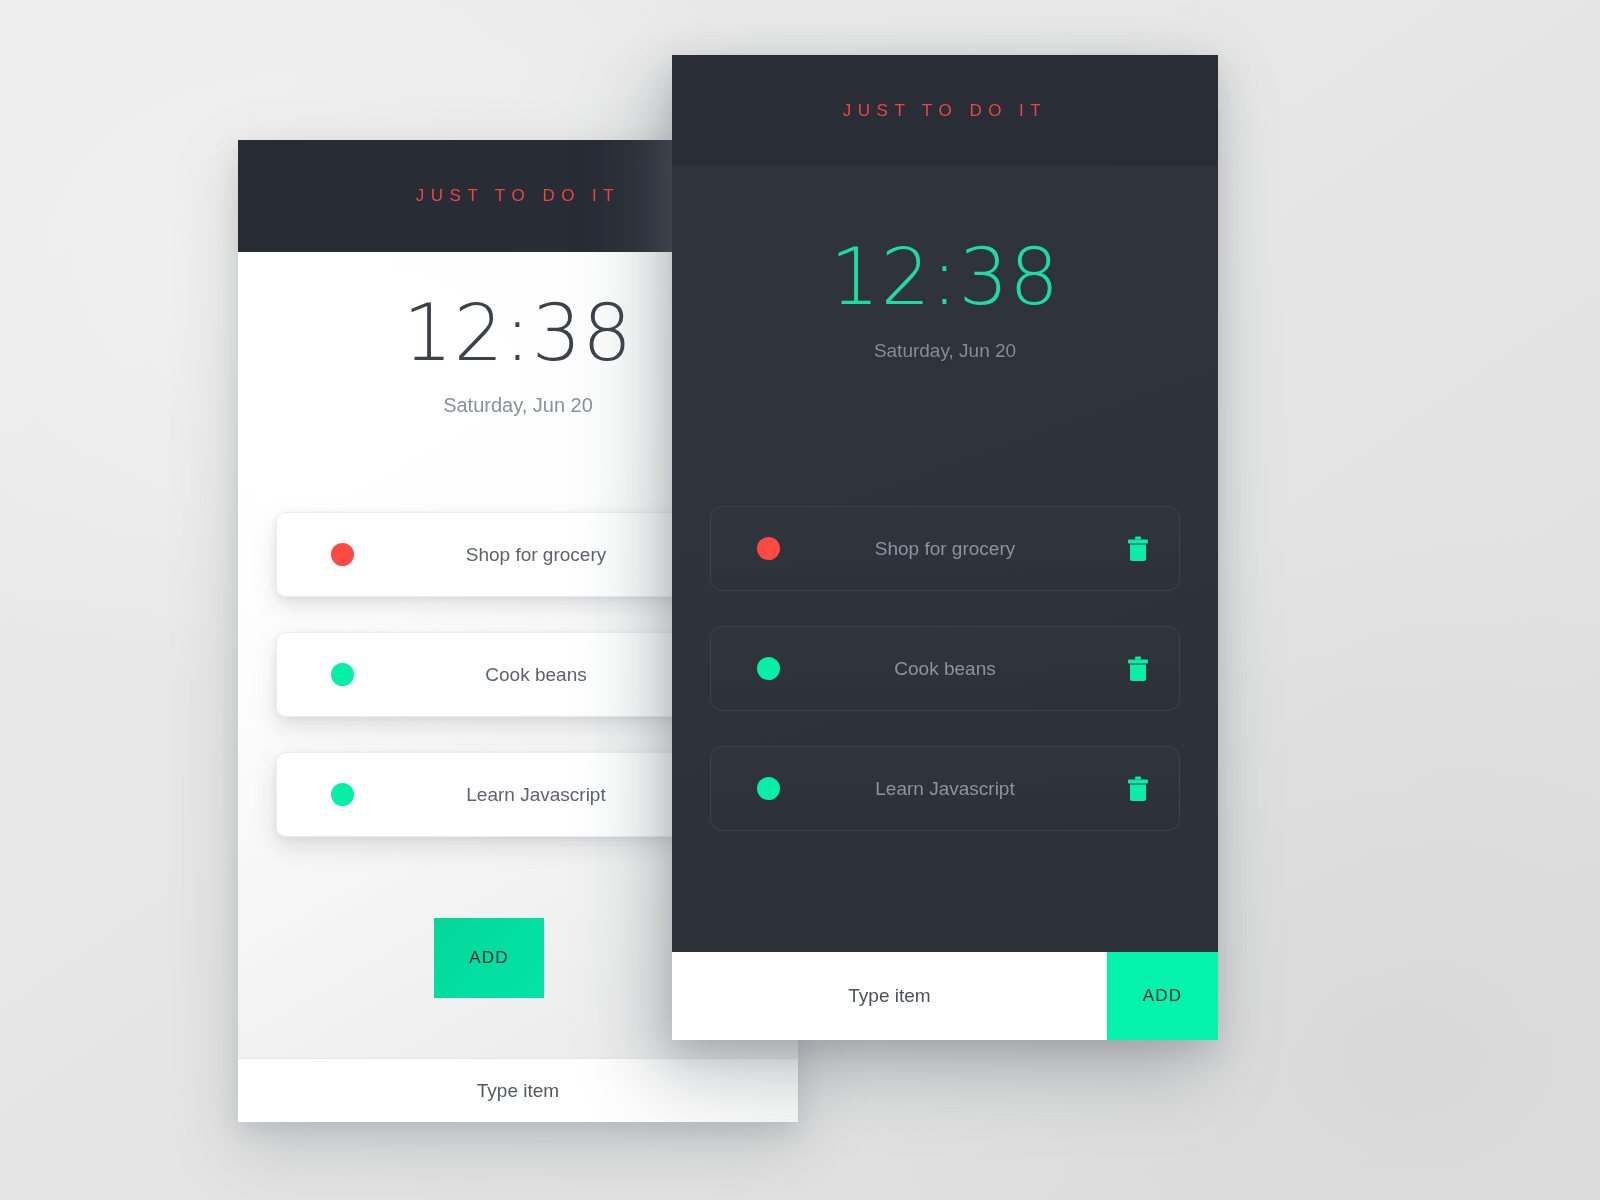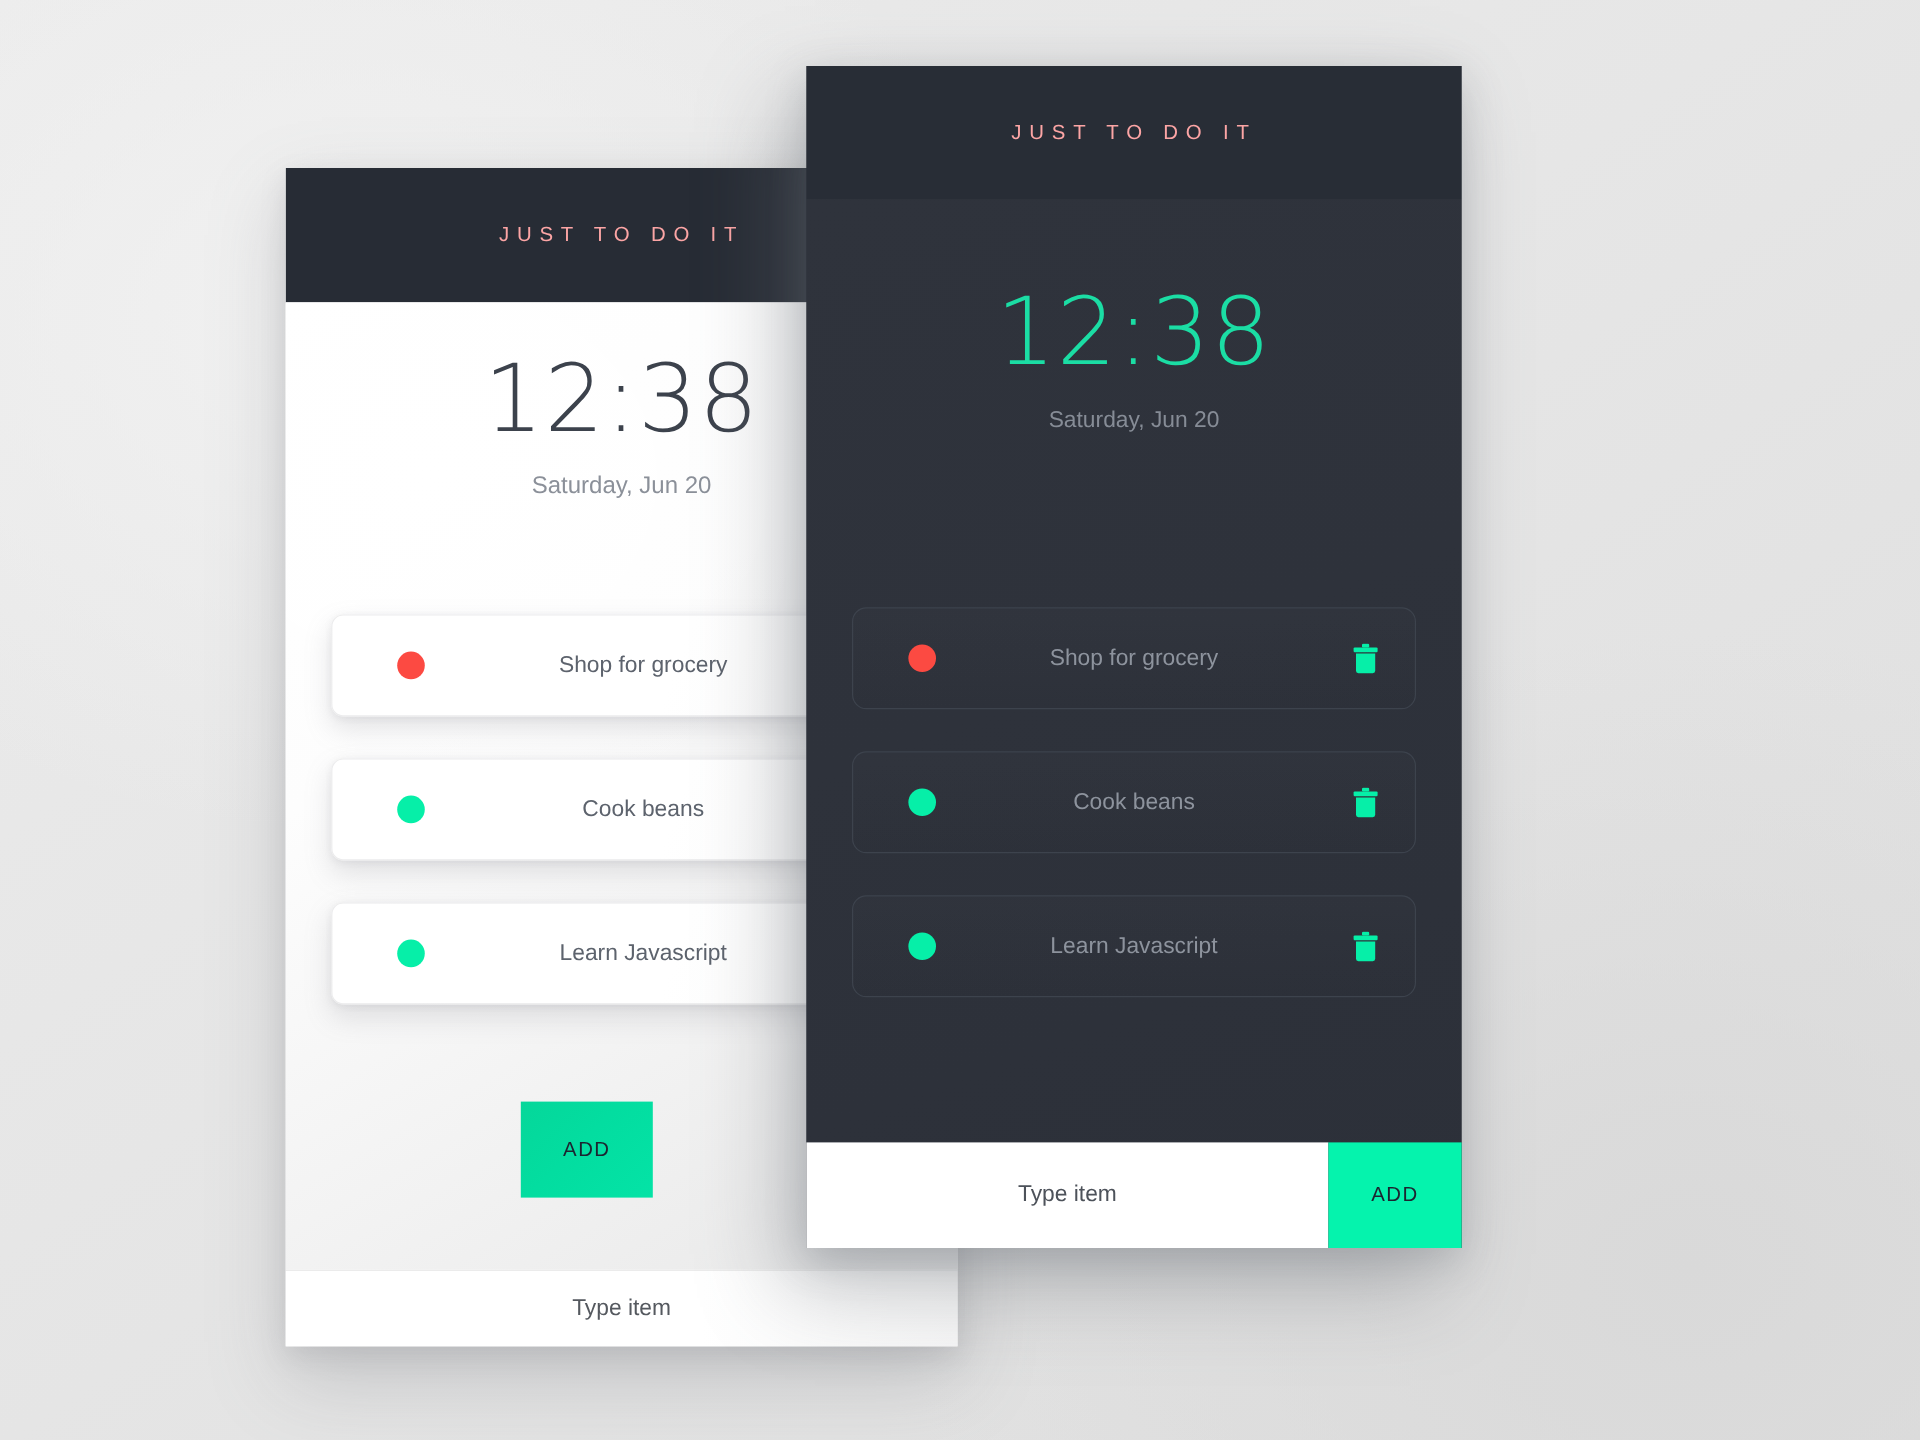--- a/index.html
+++ b/index.html
@@ -41,21 +41,21 @@
       linear-gradient(150deg, #ffffff 0%, #fdfdfd 38%, #f0f0f0 78%, #e9e9e9 100%);
   }
   #light-card .l-footer {
     height: 64px;
     background: linear-gradient(90deg,#ffffff 0%, #ffffff 62%, #f7f7f7 100%);
     border-top: 1px solid #e6e6e6;
     display: flex; align-items: center; justify-content: center;
   }
 
   .brand {
-    color: #fca5a5;
+    color: #ef4444;
     font-size: 17px;
     letter-spacing: 6.5px;
     font-weight: 400;
     white-space: nowrap;
   }
 
   .clock-wrap { text-align: center; }
   .l-clock {
     font-family: "DejaVu Sans", sans-serif;
     font-weight: 200;

